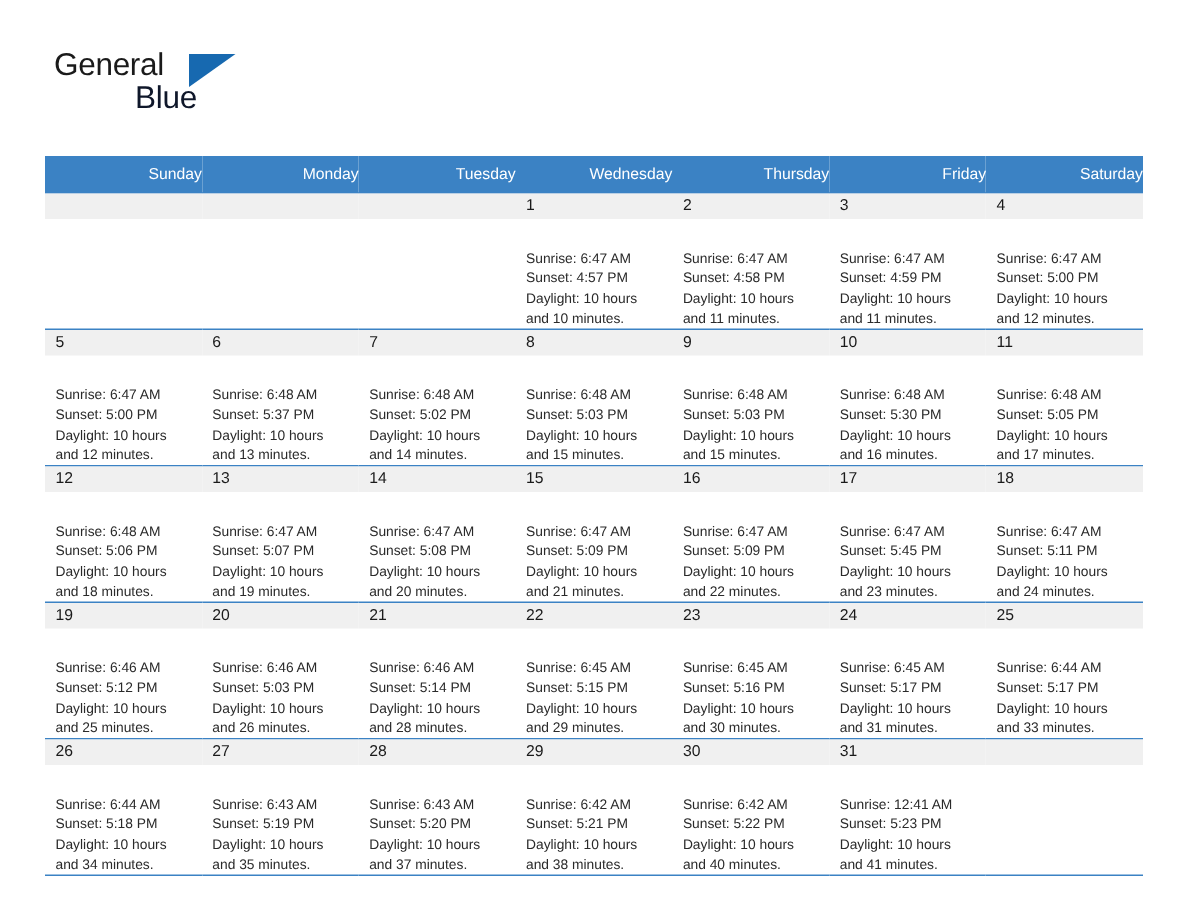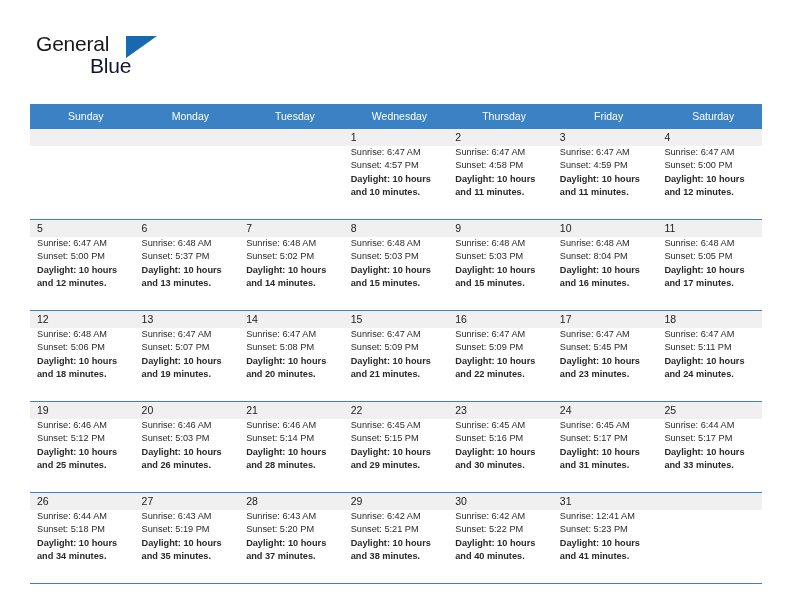--- a/index.html
+++ b/index.html
@@ -91,21 +91,21 @@
     top: 104px;
     width: 732px;
     border-collapse: collapse;
     table-layout: fixed;
   }
   .calendar th {
     background: #3b82c4;
     color: #ffffff;
     font-size: 10.5px;
     font-weight: normal;
-    text-align: center;
+    text-align: right;
     padding: 6px 0 6px 7px;
     height: 10px;
     border: none;
   }
   .calendar td {
     vertical-align: top;
     padding: 0;
     height: 90px;
     border-top: 1px solid #3b82c4;
     border-bottom: 1px solid #3b82c4;
@@ -121,31 +121,30 @@
     height: 17px;
     line-height: 17px;
     padding-left: 7px;
     font-size: 10.5px;
     color: #1a1a1a;
   }
   .empty .daynum-bar {
     background: #f0f0f0;
   }
   .cell-lines {
-    padding: 0 6px 0 7px;
+    padding: 20px 6px 0 7px;
     font-size: 9.2px;
     line-height: 13.4px;
     color: #2a2a2a;
   }
   .cell-lines div {
     white-space: nowrap;
   }
   .daylight-line {
     white-space: normal !important;
-    font-weight: bold;
   }
 </style>
 </head>
 <body>
 
 <div class="page">
 
   <div class="header">
 
     <div class="logo">
@@ -302,21 +301,21 @@
             <div>Sunset: 5:03 PM</div>
             <div class="daylight-line">Daylight: 10 hours and 15 minutes.</div>
           </div>
             </div>
           </td>
         <td>
             <div class="cell-inner">
           <div class="daynum-bar">10</div>
           <div class="cell-lines">
             <div>Sunrise: 6:48 AM</div>
-            <div>Sunset: 8:04 PM</div>
+            <div>Sunset: 5:30 PM</div>
             <div class="daylight-line">Daylight: 10 hours and 16 minutes.</div>
           </div>
             </div>
           </td>
         <td>
             <div class="cell-inner">
           <div class="daynum-bar">11</div>
           <div class="cell-lines">
             <div>Sunrise: 6:48 AM</div>
             <div>Sunset: 5:05 PM</div>

